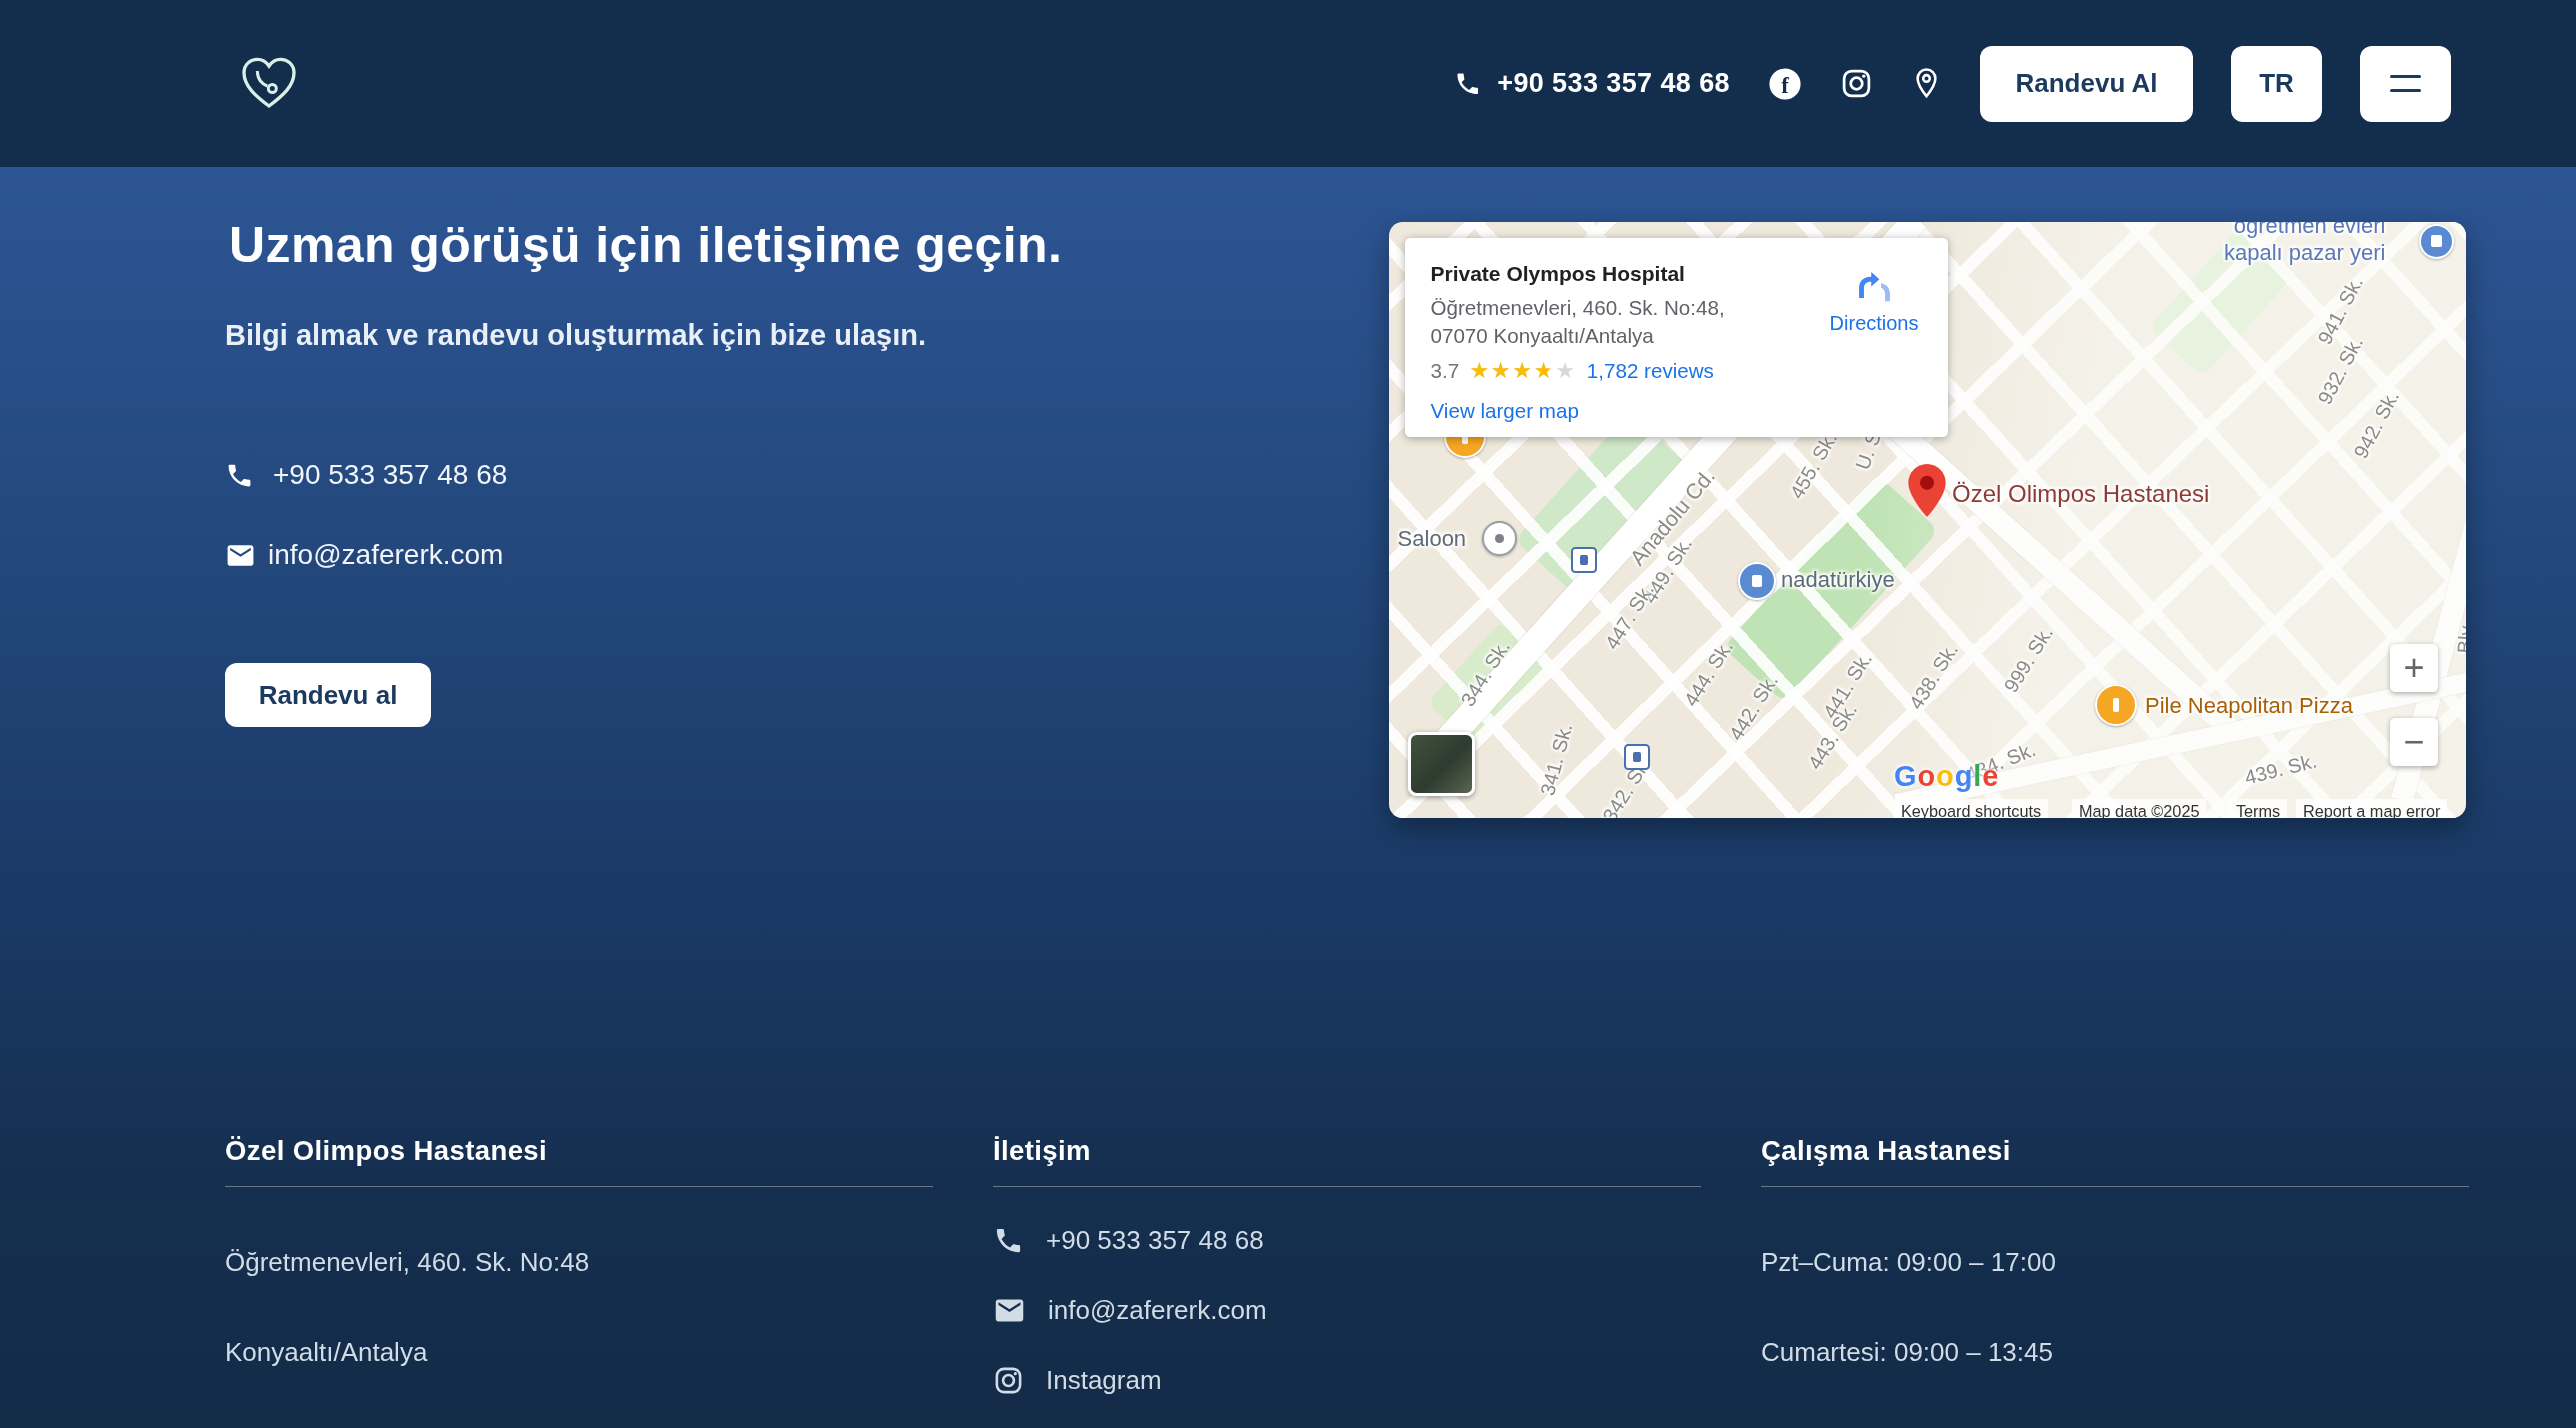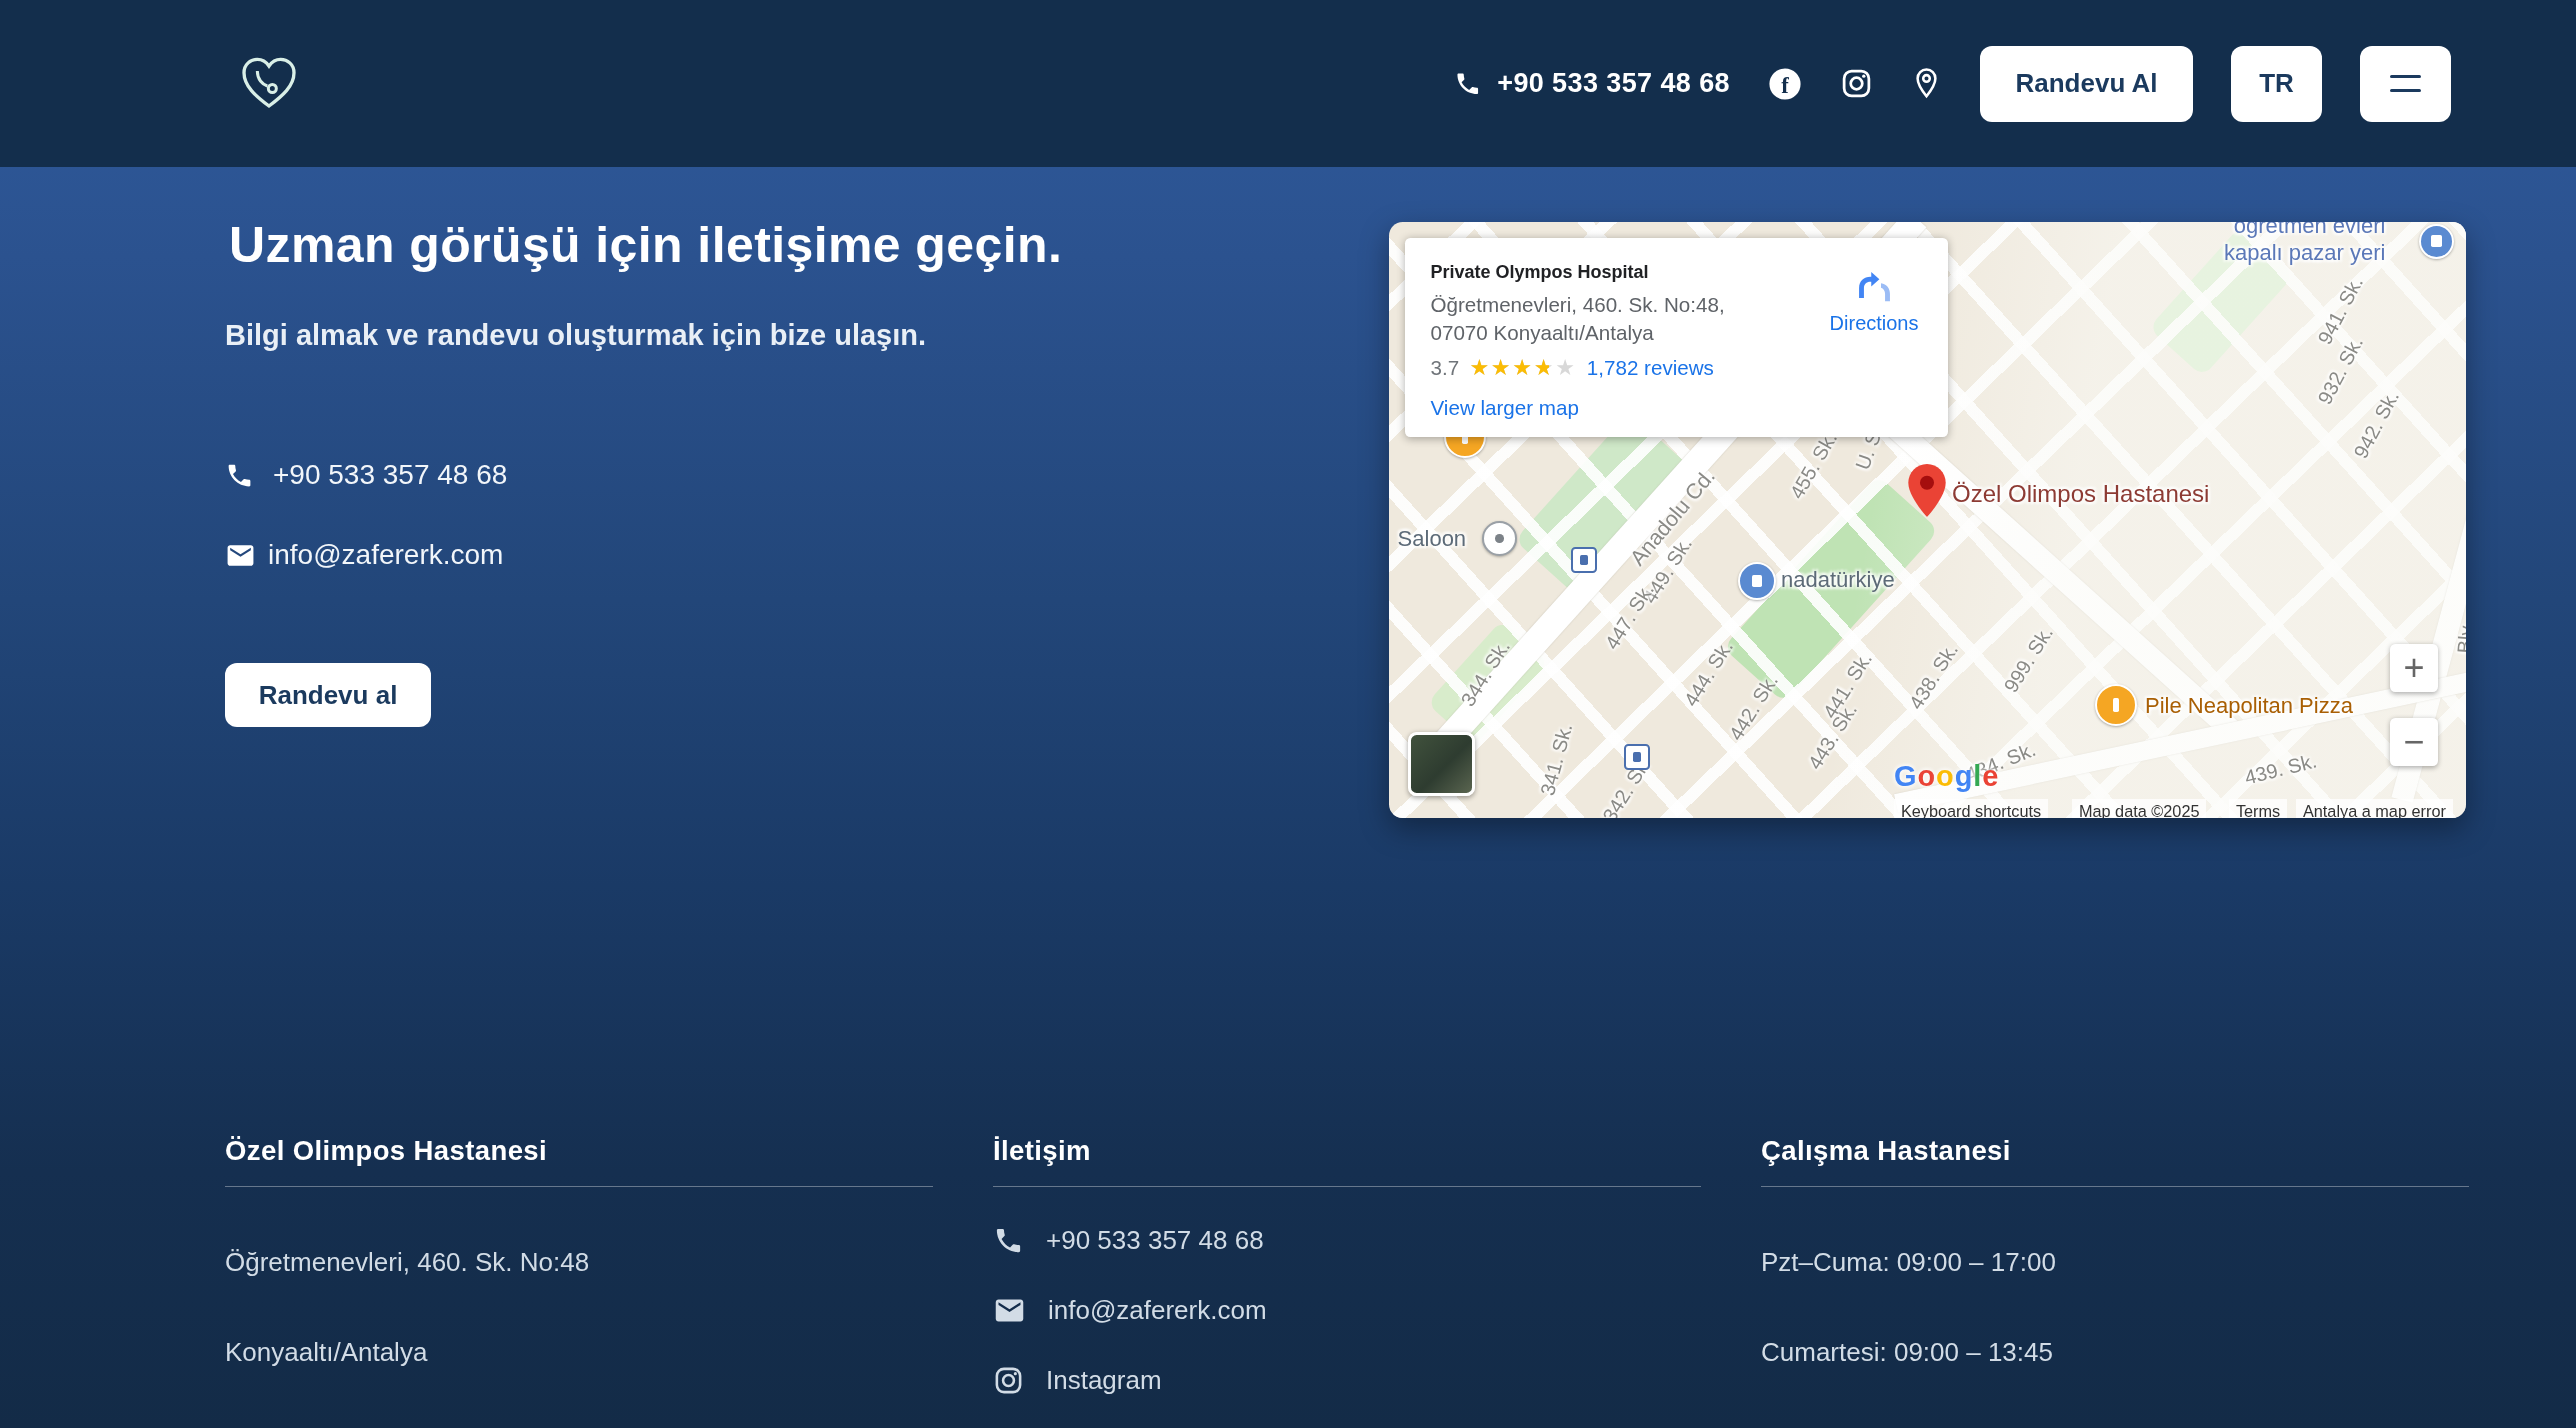--- a/index.html
+++ b/index.html
@@ -54,21 +54,21 @@
   .poi-gray .dot{width:8.6px;height:8.6px;border-radius:50%;background:#7c8288;}
   .poi-glyph{width:10.3px;height:12px;background:#fff;border-radius:1.7px;}
   .transit{position:absolute;z-index:5;width:22px;height:22px;background:#fff;border:2.6px solid #4a6fae;border-radius:4.3px;
     display:flex;align-items:center;justify-content:center;cursor:pointer;}
   .transit .tdot{width:8.6px;height:10.3px;background:#4a6fae;border-radius:1.7px;}
   .map-pin{position:absolute;z-index:6;cursor:pointer;}
 
   
   .map-card{position:absolute;left:15.5px;top:15.5px;width:543px;height:199px;background:#fff;border-radius:5.2px;z-index:8;
     box-shadow:0 1.7px 8.6px rgba(0,0,0,.3);color:#202124;padding:24px 26px;box-sizing:border-box;}
-  .mc-title{font-size:18px;font-weight:700;}
+  .mc-title{font-size:21px;font-weight:700;}
   .mc-addr{font-size:20.6px;color:#5f6368;margin-top:8.6px;line-height:27.5px;}
   .mc-rating{display:flex;align-items:center;gap:10.3px;margin-top:10.3px;font-size:20.6px;color:#70757a;}
   .stars{position:relative;display:inline-block;font-size:22px;line-height:22px;color:#d8d8d8;letter-spacing:1.7px;}
   .stars-fill{position:absolute;left:0;top:0;overflow:hidden;white-space:nowrap;color:#fbbc04;width:74%;}
   .mc-link{color:#1a73e8;cursor:pointer;}
   .mc-viewlarger{font-size:20.6px;color:#1a73e8;margin-top:15.5px;cursor:pointer;display:inline-block;}
   .mc-directions{position:absolute;right:29px;top:29px;display:flex;flex-direction:column;align-items:center;gap:6.9px;cursor:pointer;}
   .mc-dir-label{font-size:20px;color:#1a73e8;}
 
   
@@ -272,21 +272,21 @@
     </div>
 
     <button class="zoom-btn zoom-in">+</button>
     <button class="zoom-btn zoom-out">−</button>
     <div class="sat-thumb"></div>
 
     <span class="glogo"><span class="gl-b">G</span><span class="gl-r">o</span><span class="gl-y">o</span><span class="gl-b">g</span><span class="gl-g">l</span><span class="gl-r">e</span></span>
     <span class="attr" style="left:505px">Keyboard shortcuts</span>
     <span class="attr" style="left:683px">Map data ©2025</span>
     <span class="attr" style="left:840px">Terms</span>
-    <span class="attr" style="left:907px">Antalya a map error</span>
+    <span class="attr" style="left:907px">Report a map error</span>
   </div>
 
   <div class="footer">
     <div class="fcol">
       <h3>Özel Olimpos Hastanesi</h3>
       <div class="fdiv"></div>
       <div class="fitem">Öğretmenevleri, 460. Sk. No:48</div>
       <div class="fitem">Konyaaltı/Antalya</div>
     </div>
 

